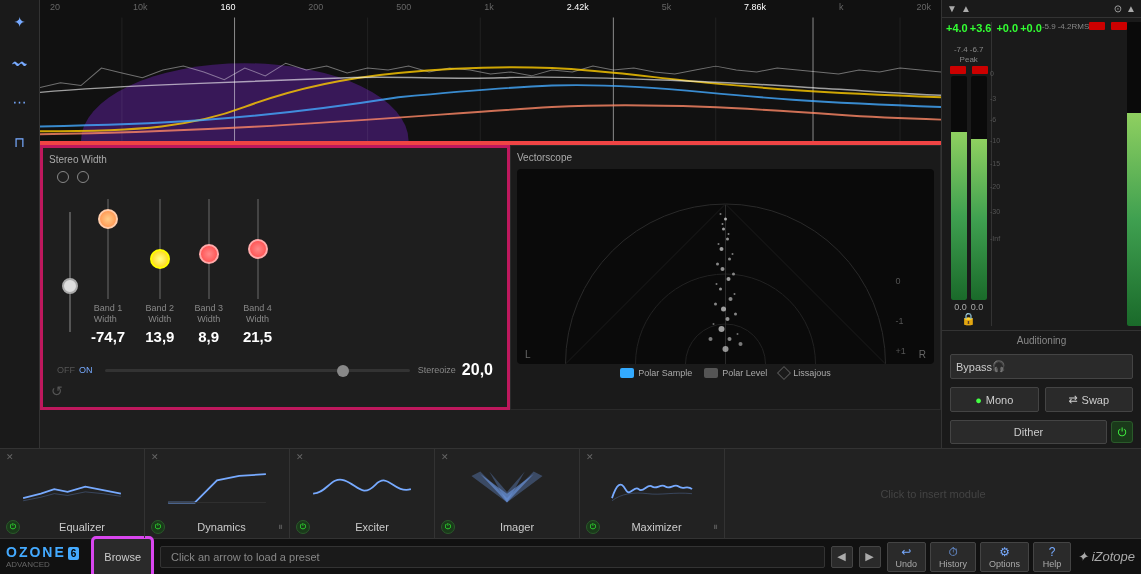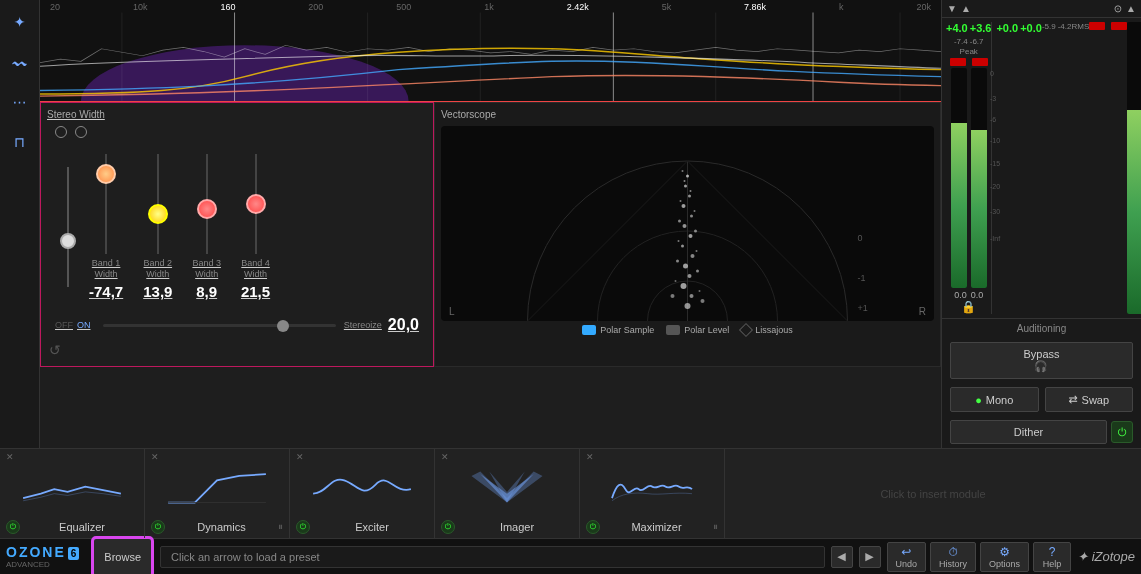--- a/index.html
+++ b/index.html
@@ -55,23 +55,23 @@
     
     .main-content {
       flex: 1;
       display: flex;
       flex-direction: column;
     }
 
     
     .spectrum-display {
       background: #111;
-      height: 102px;
+      height: 145px;
       position: relative;
-      border-bottom: 1px solid #ef4444;
+      border-bottom: 4px solid #ef4444;
       overflow: hidden;
     }
 
     .freq-labels {
       position: absolute;
       top: 2px;
       left: 0;
       right: 0;
       display: flex;
       justify-content: space-between;
@@ -90,26 +90,25 @@
     }
 
     
     .middle-section {
       display: flex;
       height: 265px;
       background: #1a1a1a;
     }
 
     .stereo-width-panel {
-      width: 394px;
+      width: 470px;
       background: #1e1e1e;
-      border: 1px solid #be185d;
+      border: 3px solid #be185d;
       padding: 6px;
       position: relative;
-      text-decoration: underline;
     }
 
     .panel-title {
       color: #aaa;
       font-size: 10px;
       margin-bottom: 6px;
     }
 
     
     .vectorscope-panel {
@@ -165,21 +164,20 @@
       background: #2a2a2a;
       border: 1px solid #444;
       color: #ccc;
       text-align: center;
       cursor: pointer;
       font-size: 11px;
       border-radius: 2px;
       display: flex;
       justify-content: flex-start;
       align-items: center;
-      flex-direction: column;
     }
 
     .mono-swap-row {
       display: flex;
       margin: 4px 8px;
       gap: 6px;
     }
 
     .mono-btn, .swap-btn {
       flex: 1;
@@ -509,21 +507,21 @@
             <div style="display:flex;flex-direction:column;align-items:center;height:160px;justify-content:center;">
               <div style="width:2px;height:120px;background:#555;position:relative;">
                 <div style="width:16px;height:16px;border-radius:50%;background:#ddd;border:2px solid #aaa;position:absolute;left:-7px;top:55%;cursor:pointer;"></div>
               </div>
             </div>
 
             <div style="display:flex;flex-direction:column;align-items:center;gap:4px;">
               <div style="width:2px;height:100px;background:#444;position:relative;">
                 <div style="width:20px;height:20px;background:radial-gradient(circle,#fc8,#f84);border-radius:50%;border:2px solid #fca;position:absolute;left:-9px;top:10%;cursor:pointer;"></div>
               </div>
-              <div style="color:#888;font-size:9px;text-align:center;line-height:1.2;">Band 1<br>Width</div>
+              <div style="color:#888;font-size:9px;text-align:left;line-height:1.2;">Band 1<br>Width</div>
               <div style="color:#fff;font-size:15px;font-weight:bold;">-74,7</div>
             </div>
 
             <div style="display:flex;flex-direction:column;align-items:center;gap:4px;">
               <div style="width:2px;height:100px;background:#444;position:relative;">
                 <div style="width:20px;height:20px;background:radial-gradient(circle,#ff8,#fc0);border-radius:50%;border:2px solid #ff0;position:absolute;left:-9px;top:50%;cursor:pointer;"></div>
               </div>
               <div style="color:#888;font-size:9px;text-align:center;line-height:1.2;">Band 2<br>Width</div>
               <div style="color:#fff;font-size:15px;font-weight:bold;">13,9</div>
             </div>
@@ -644,21 +642,21 @@
         <div style="display:flex;gap:4px;">
           <span style="color:#aaa;cursor:pointer;font-size:10px;">⊙</span>
           <span style="color:#aaa;cursor:pointer;font-size:10px;">▲</span>
         </div>
       </div>
 
       <div style="display:flex;flex:1;padding:4px;">
 
         <div style="flex:1;display:flex;flex-direction:column;">
 
-          <div style="display:flex;gap:2px;justify-content:center;margin-bottom:3px;">
+          <div style="display:flex;gap:2px;justify-content:center;margin-bottom:11px;">
             <span style="color:#3f3;font-size:11px;font-weight:bold;">+4.0</span>
             <span style="color:#3f3;font-size:11px;font-weight:bold;">+3.6</span>
           </div>
           <div style="display:flex;gap:2px;justify-content:center;color:#888;font-size:8px;margin-bottom:1px;">
             <span>-7.4</span>
             <span>-6.7</span>
           </div>
           <div style="display:flex;gap:2px;justify-content:center;align-items:center;font-size:8px;color:#888;margin-bottom:2px;">
             <span>Peak</span>
           </div>

